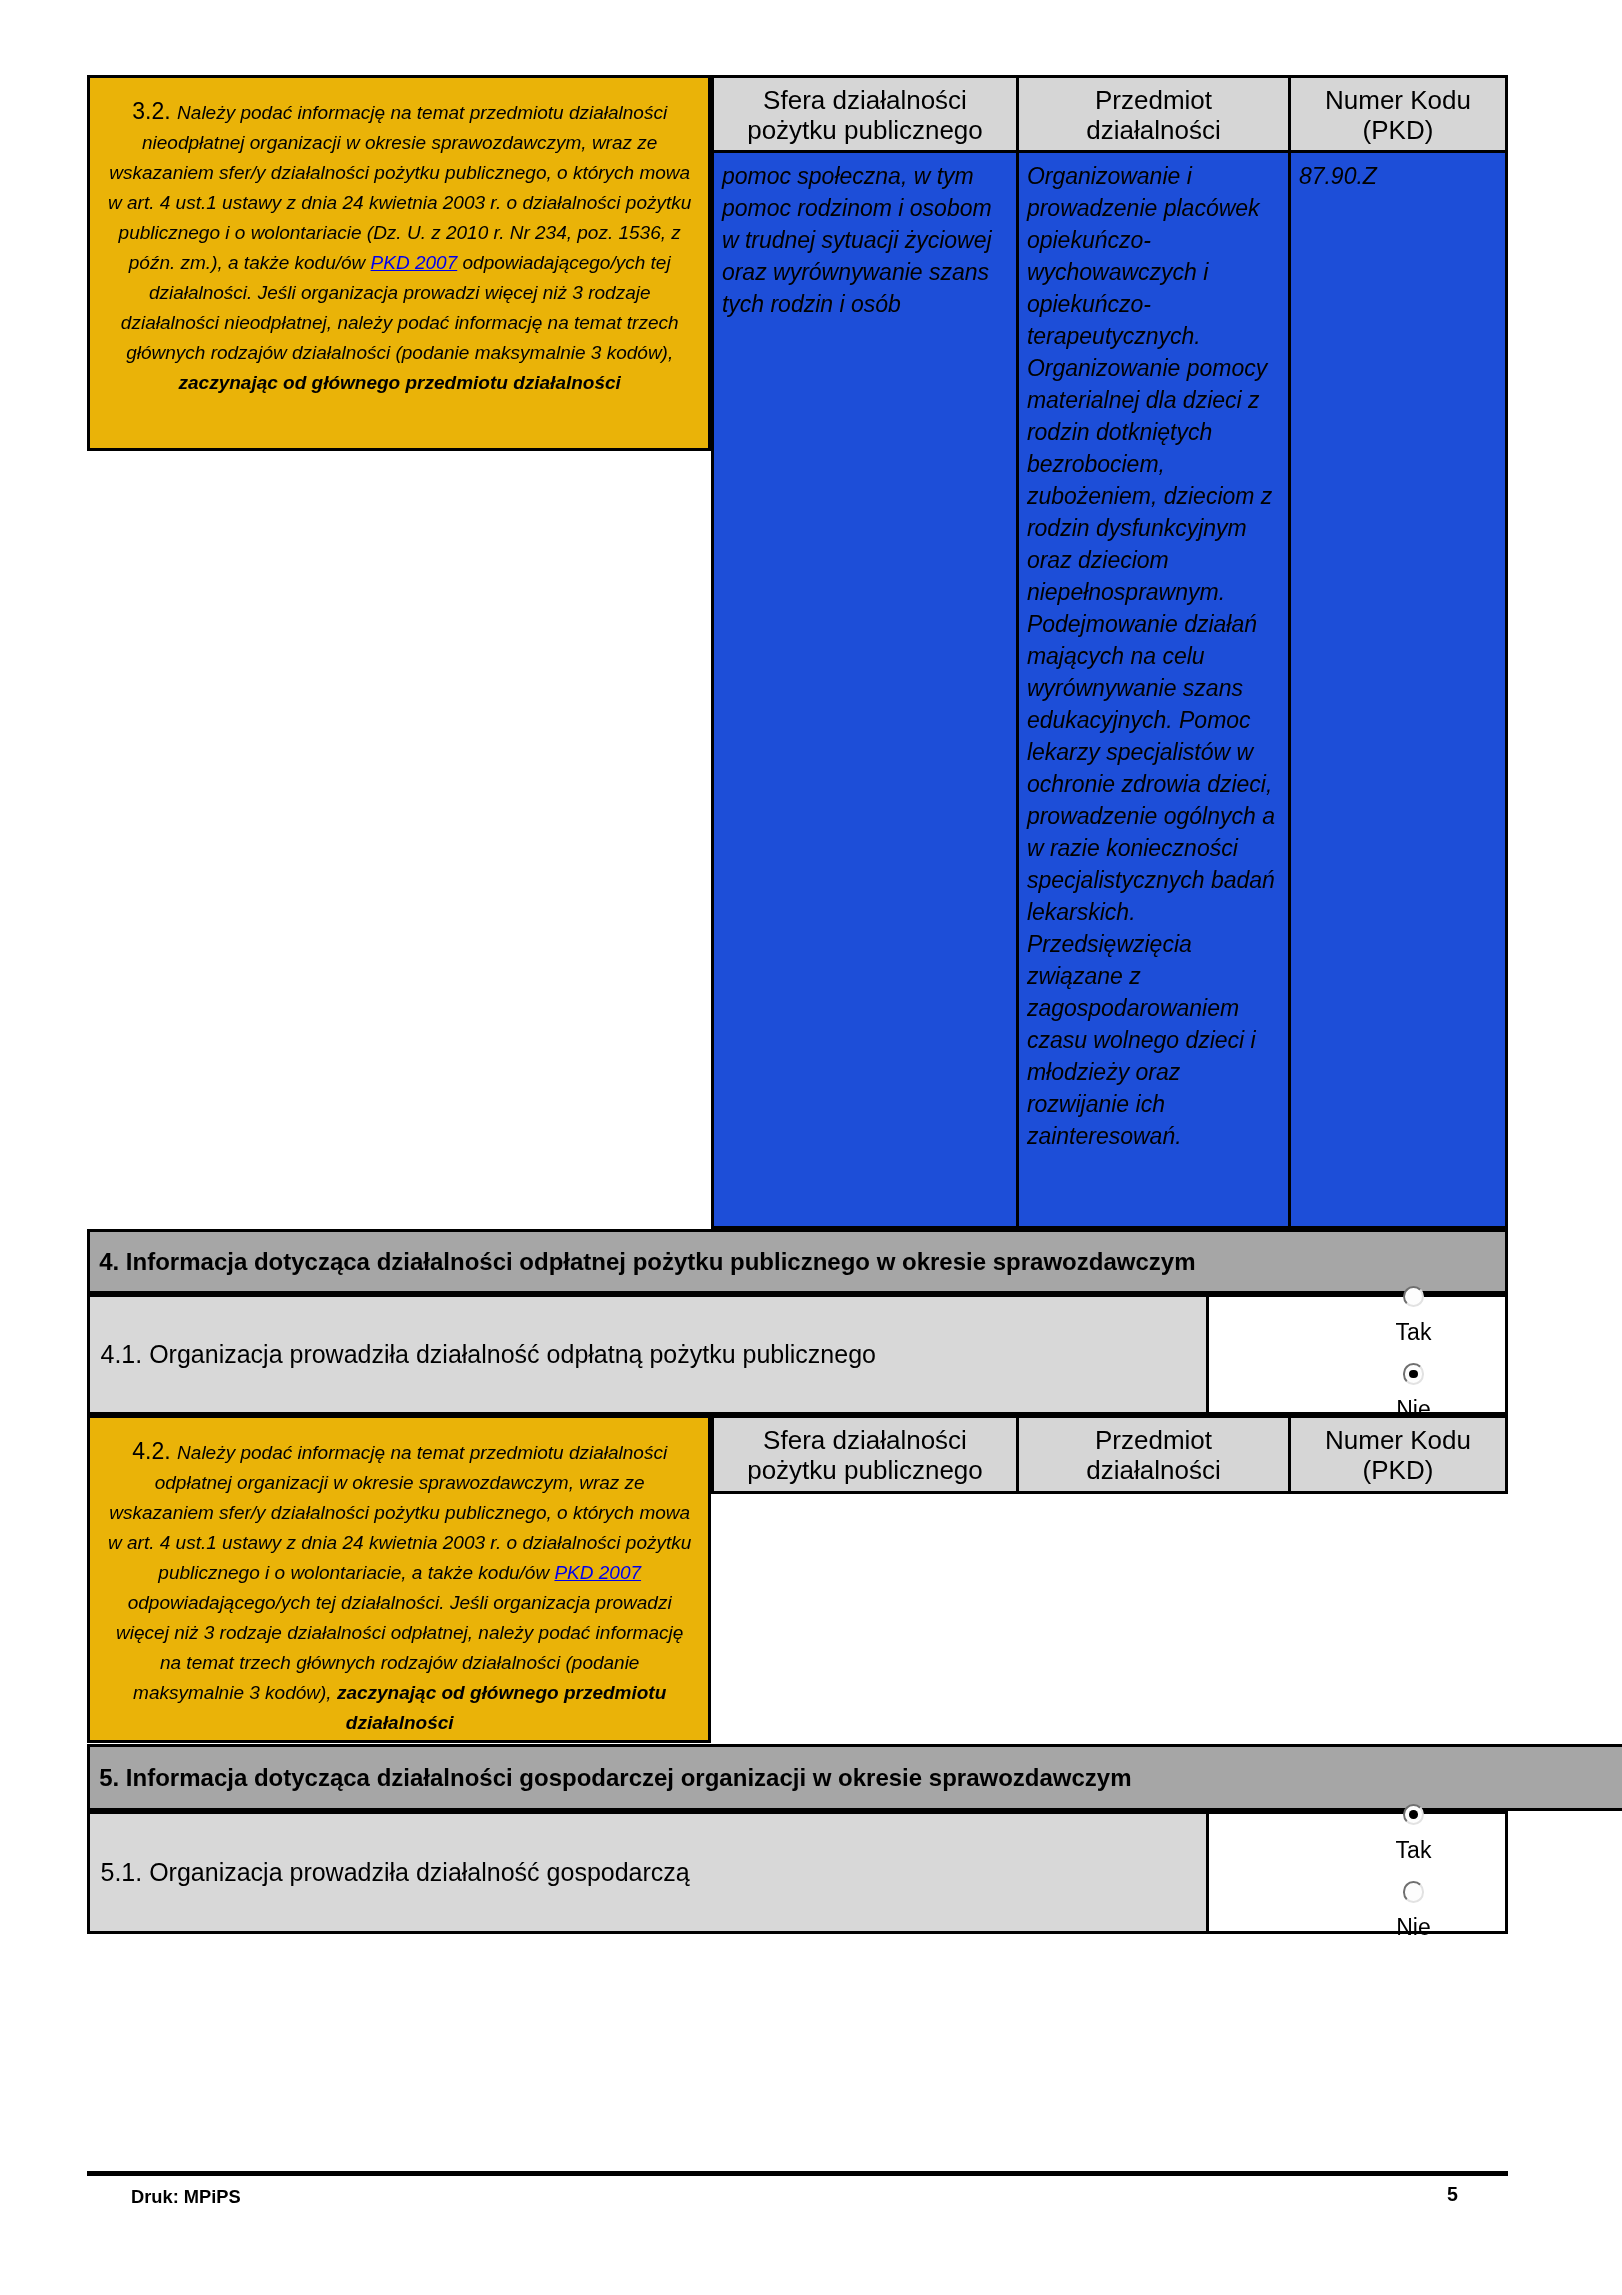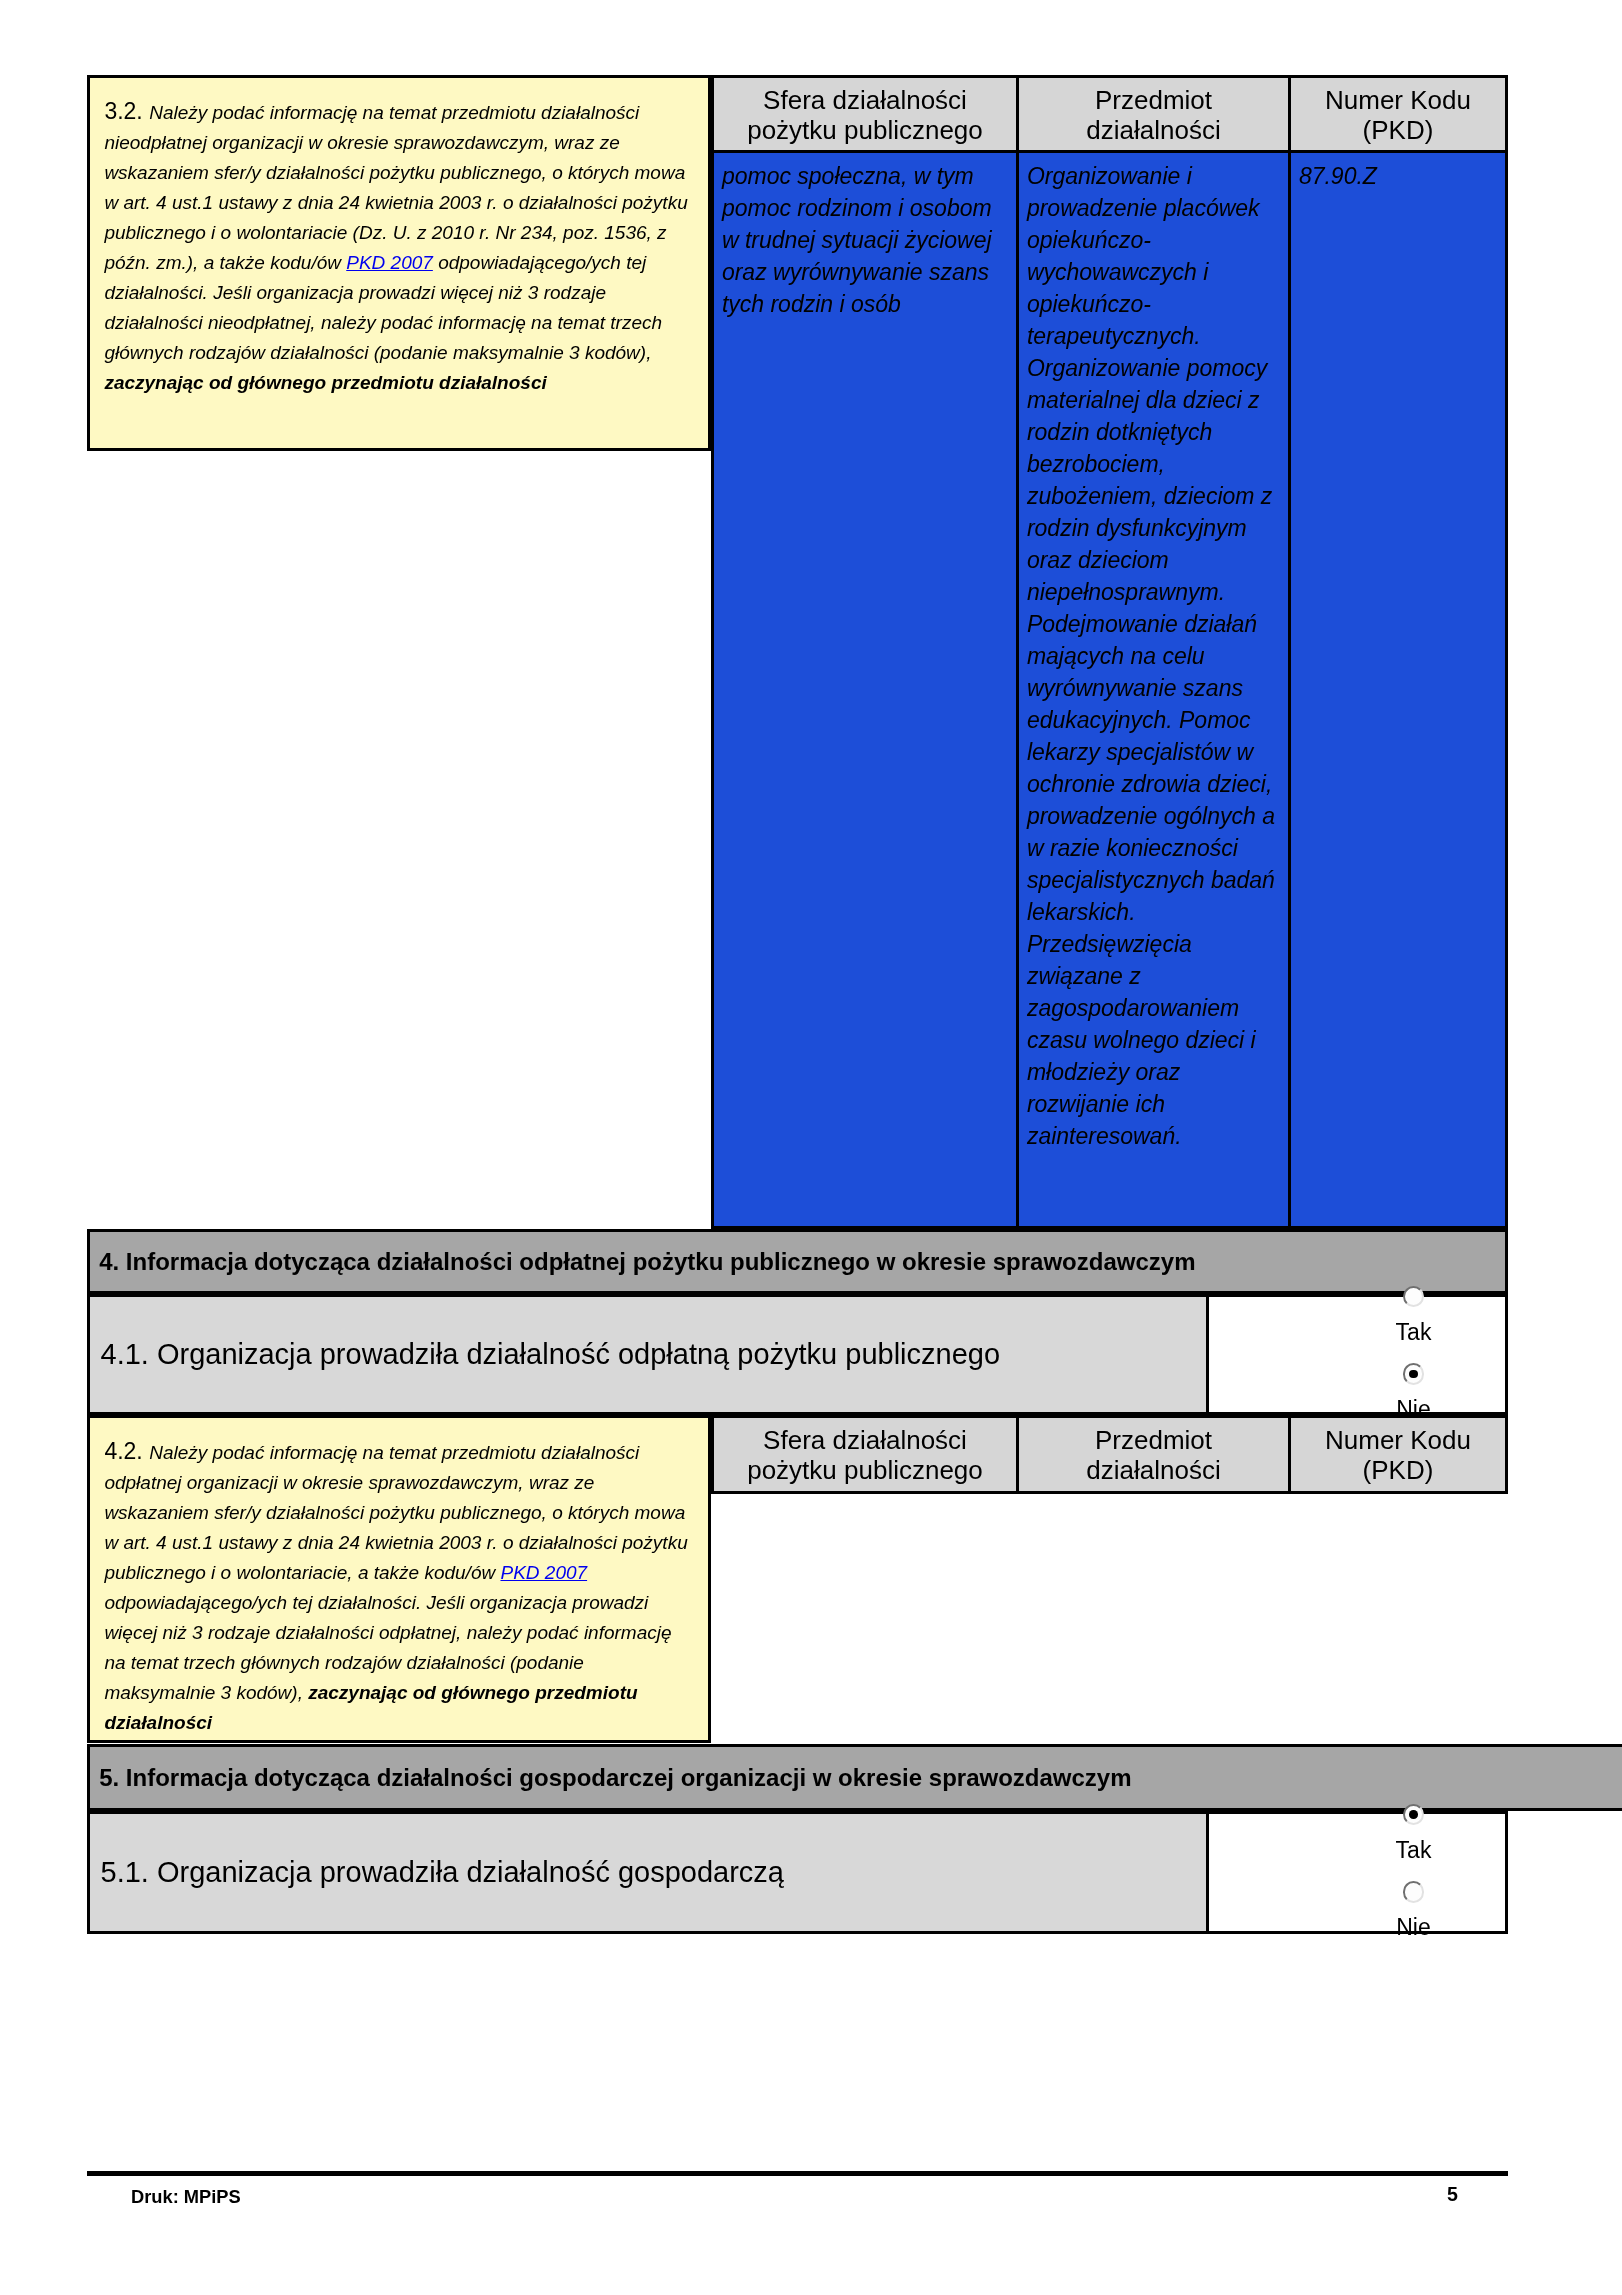--- a/index.html
+++ b/index.html
@@ -8,24 +8,25 @@
     width:1623px;height:2295px;
     background:#ffffff;
     font-family:"Liberation Sans", sans-serif;
     color:#000;
     overflow:hidden;
   }
   .abs{position:absolute;box-sizing:border-box;}
 
   
   .note-box{
-    background:#fef9c3;
+    background:#eab308;
     border:3.3px solid #000;
     padding:18.3px 13px 6.5px 14.4px;
     overflow:hidden;
+    text-align:center;
   }
   .note-text{
     font-size:19px;line-height:30px;font-style:italic;
   }
   .note-num{
     font-style:normal;font-size:23px;margin-right:6.5px;
   }
   .pkd-link{
     color:#0000ee;text-decoration:underline;cursor:pointer;
   }
@@ -63,21 +64,21 @@
     font-size:24px;font-weight:bold;
   }
 
   
   .qrow{display:flex;border:3.3px solid #000;background:#ffffff;}
   .qcell{
     box-sizing:border-box;
     background:#d8d8d8;
     display:flex;align-items:center;
     padding-left:10.5px;
-    font-size:29px;
+    font-size:25px;
     flex:0 0 1116px;
   }
   .acell{
     box-sizing:border-box;
     border-left:3.3px solid #000;
     background:#ffffff;
     flex:1 1 auto;
     display:flex;flex-direction:column;justify-content:center;
     gap:17px;
     padding-left:113px;

